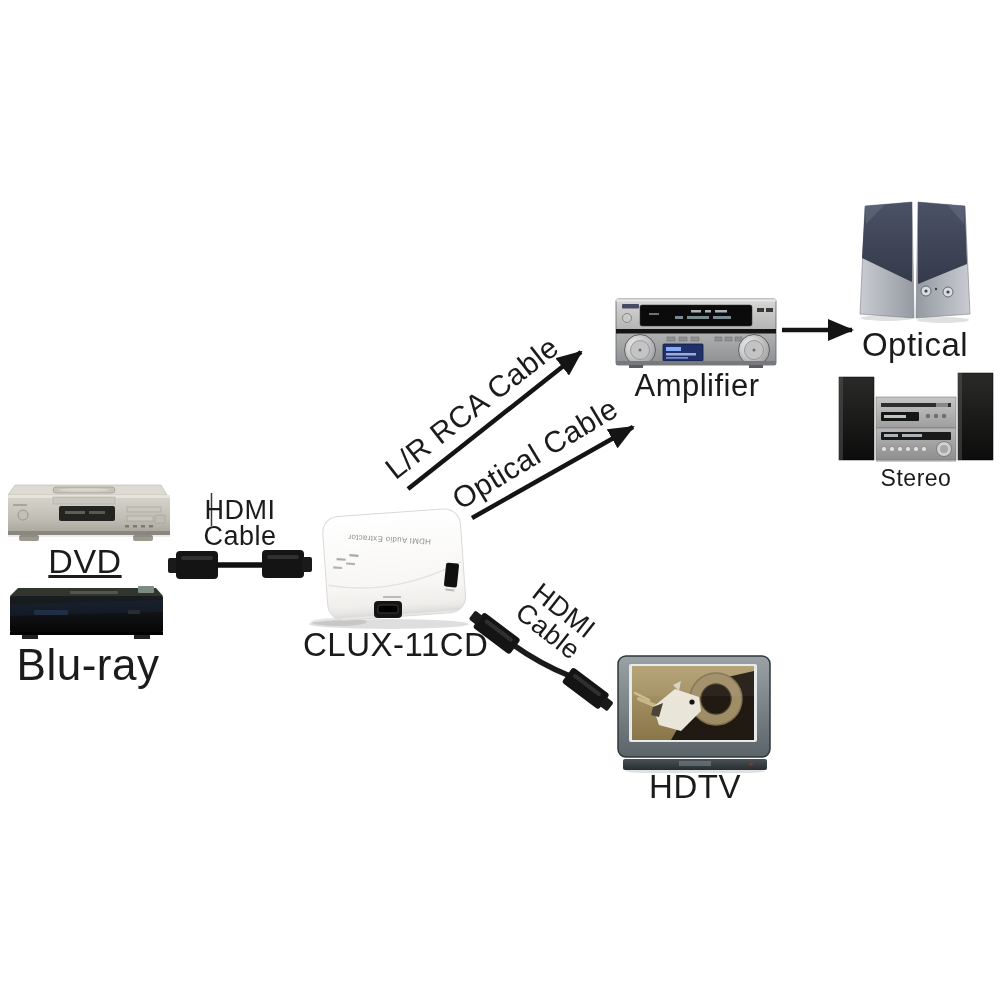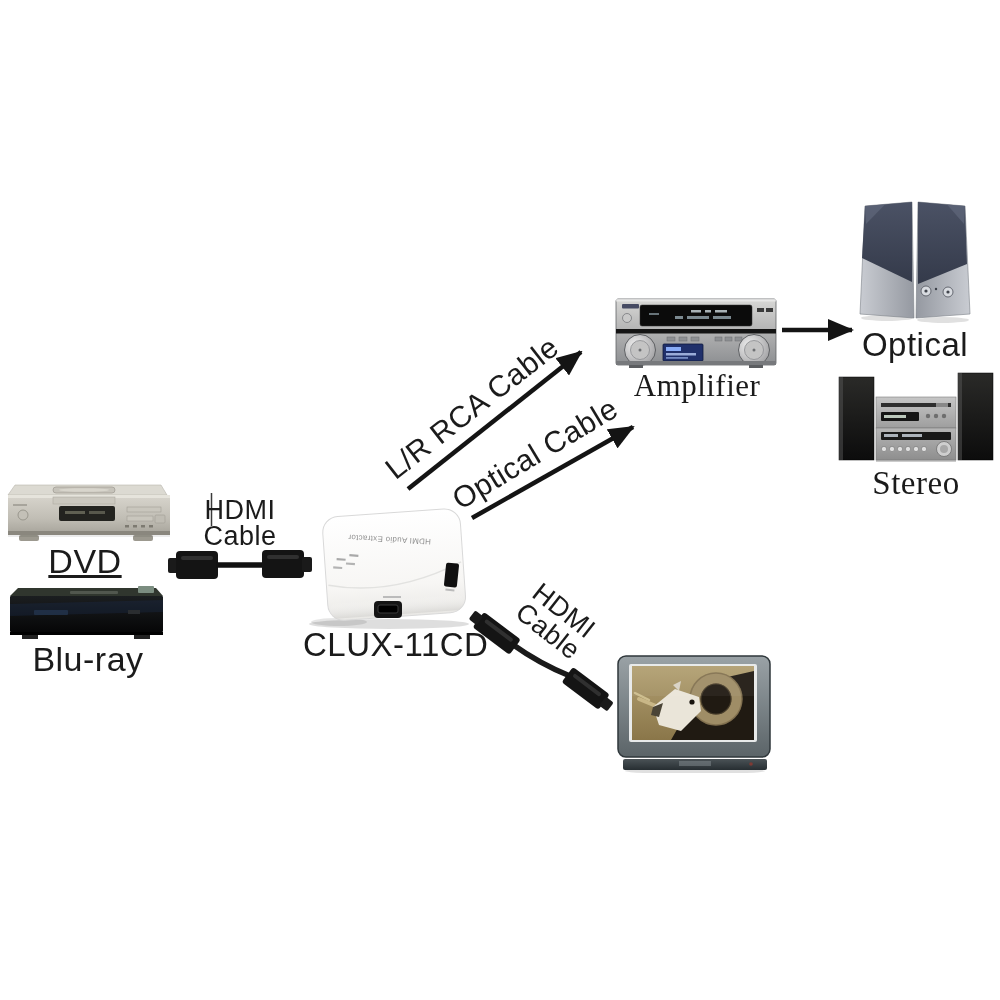--- a/index.html
+++ b/index.html
@@ -2,26 +2,26 @@
 <html><head>
 <meta charset="utf-8">
 <style>
   html,body{margin:0;padding:0;background:#ffffff;}
   .canvas{position:relative;width:1000px;height:1000px;background:#ffffff;
           font-family:"Liberation Sans",sans-serif;overflow:hidden;}
   .img{position:absolute;}
   .label{position:absolute;color:#1b1b1b;text-align:center;font-weight:400;
          letter-spacing:.5px;white-space:nowrap;}
   .lbl-dvd{left:15px;top:542px;width:140px;font-size:34px;text-decoration:underline;}
-  .lbl-bluray{left:13px;top:640px;width:150px;font-size:34px;}
+  .lbl-bluray{left:13px;top:640px;width:150px;font-size:44px;}
   .lbl-hdmi-in{left:194px;top:497px;width:92px;font-size:27px;line-height:26px;white-space:normal;}
   .lbl-clux{left:303px;top:626px;width:170px;font-size:33px;}
-  .lbl-amp{left:613px;top:368px;width:168px;font-size:31px;font-family:Liberation Serif, serif;}
+  .lbl-amp{left:613px;top:368px;width:168px;font-size:31px;}
   .lbl-speaker{left:850px;top:326px;width:130px;font-size:33px;}
-  .lbl-stereo{left:845px;top:465px;width:142px;font-size:33px;font-family:Liberation Serif, serif;}
+  .lbl-stereo{left:845px;top:465px;width:142px;font-size:23px;}
   .lbl-hdtv{left:620px;top:768px;width:150px;font-size:33px;}
   .lbl-rca{left:352px;top:391px;width:240px;font-size:30px;transform:rotate(-38deg);}
   .lbl-optical{left:425px;top:437px;width:220px;font-size:30px;transform:rotate(-31deg);}
   .lbl-hdmi-out{left:504px;top:595px;width:104px;font-size:27px;line-height:26px;
                 white-space:normal;transform:rotate(38deg);}
   .pos-dvd{left:3px;top:477px;width:170px;height:70px;}
   .pos-bluray{left:8px;top:582px;width:160px;height:62px;}
   .pos-clux{left:303px;top:503px;width:170px;height:128px;}
   .pos-amp{left:613px;top:293px;width:168px;height:80px;}
   .pos-speaker{left:853px;top:196px;width:124px;height:130px;}
@@ -290,20 +290,21 @@
         <polygon points="38,54 60,36 84,44 86,58 66,78 44,72" fill="#eae5d9"></polygon>
         <polygon points="38,54 48,50 44,64 36,62" fill="#4a4436"></polygon>
         <circle cx="77" cy="49" r="2.6" fill="#17120d"></circle>
         <rect x="17" y="13" width="122" height="30" fill="#ffffff" opacity=".05"></rect>
       </g>
       <rect x="8" y="106" width="144" height="11" rx="2" fill="url(#tvbase)"></rect>
       <rect x="64" y="108" width="32" height="5" fill="#8d979b" opacity=".45"></rect>
       <circle cx="136" cy="111" r="1.8" fill="#7e3a34"></circle>
     </svg>
   </div>
+  <div class="label lbl-hdtv">HDTV</div>
 
   <svg class="wires" viewBox="0 0 1000 1000">
     <defs>
       <marker id="arr" markerWidth="26" markerHeight="22" refX="24" refY="11" orient="auto" markerUnits="userSpaceOnUse">
         <path d="M0,0 L26,11 L0,22 Z" fill="#141414"></path>
       </marker>
     </defs>
     <line x1="408" y1="489" x2="581" y2="352" stroke="#141414" stroke-width="4.5" marker-end="url(#arr)"></line>
     <line x1="472" y1="518" x2="633" y2="427" stroke="#141414" stroke-width="4.5" marker-end="url(#arr)"></line>
     <line x1="782" y1="330" x2="852" y2="330" stroke="#141414" stroke-width="4.5" marker-end="url(#arr)"></line>

